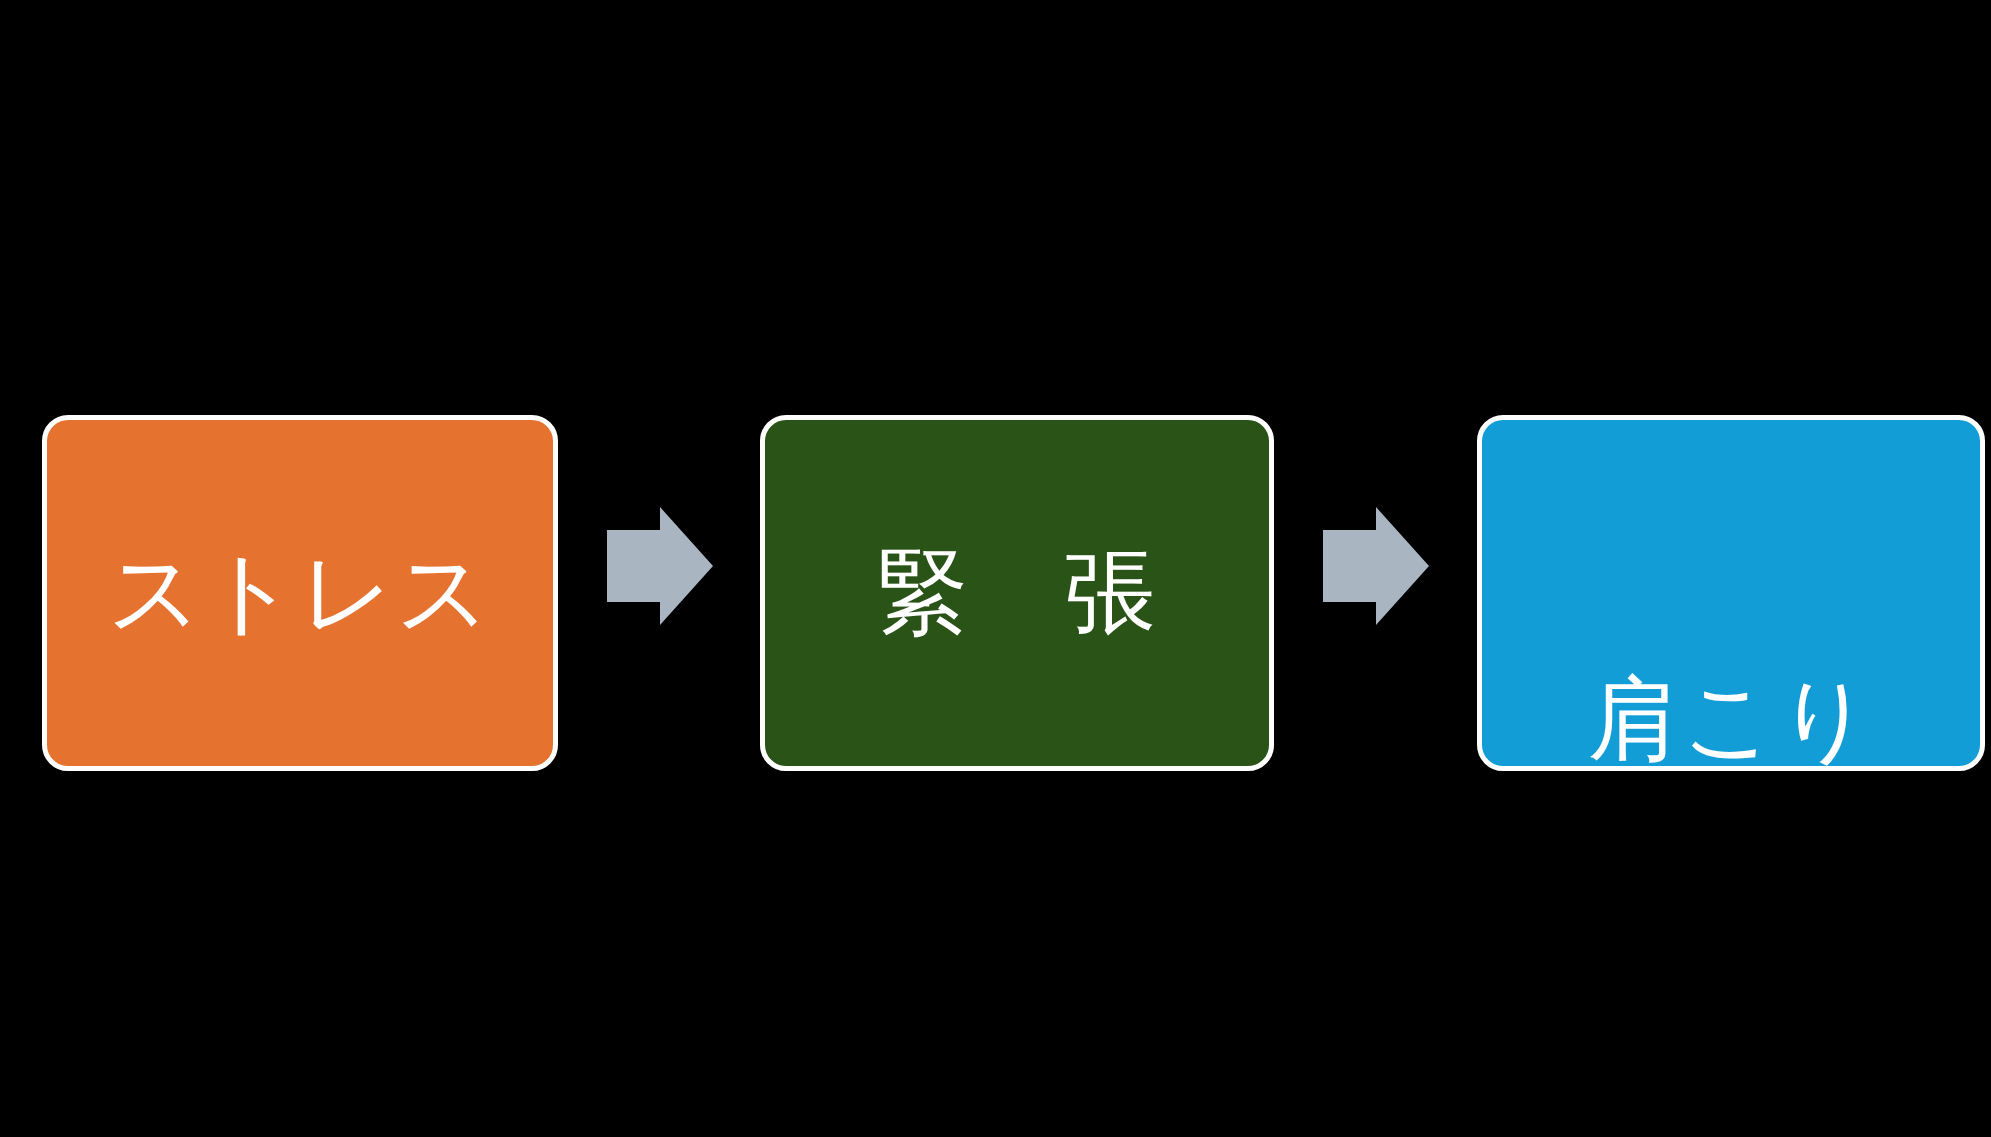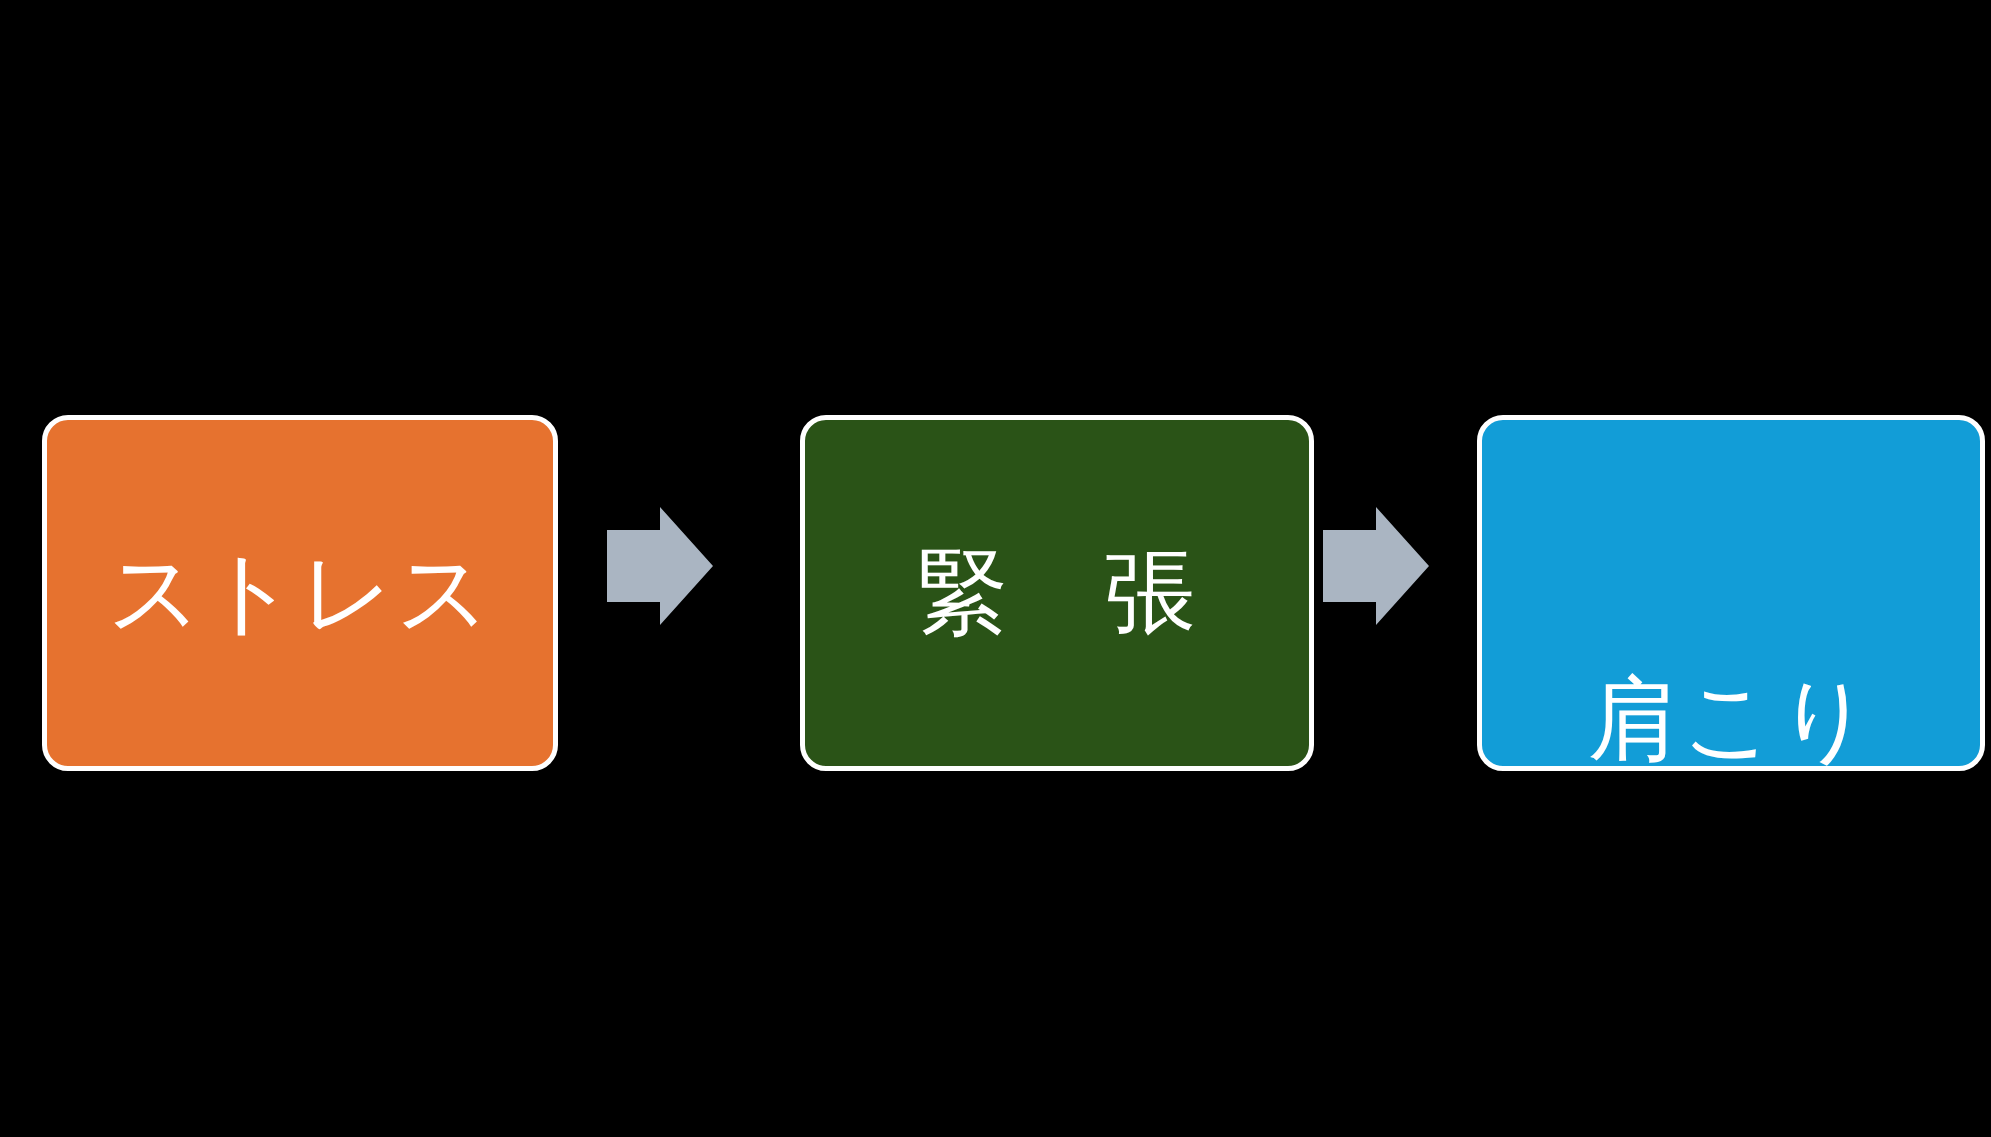--- a/index.html
+++ b/index.html
@@ -28,21 +28,21 @@
   }
   .node-label {
     color: #ffffff;
     font-size: 92px;
     line-height: 1;
     white-space: pre;
     letter-spacing: 2px;
     text-align: center;
   }
   .node-1 { left: 42px;   width: 516px; }
-  .node-2 { left: 760px;  width: 514px; margin-left: 40px; }
+  .node-2 { left: 760px;  width: 514px; }
   .node-3 { left: 1477px; width: 508px; }
   .arrow {
     position: absolute;
     top: 507px;
     width: 106px;
     height: 118px;
   }
   .arrow-1 { left: 607px; }
   .arrow-2 { left: 1323px; }
   .arrow svg { display: block; width: 100%; height: 100%; }

